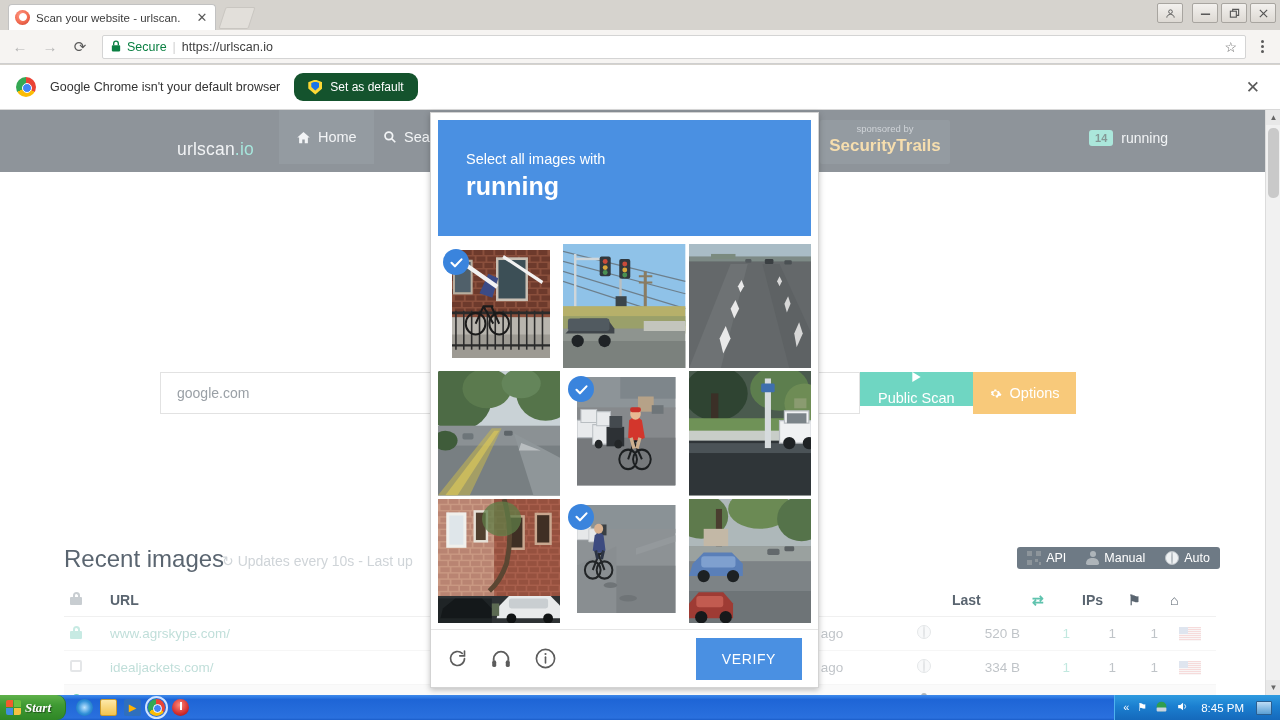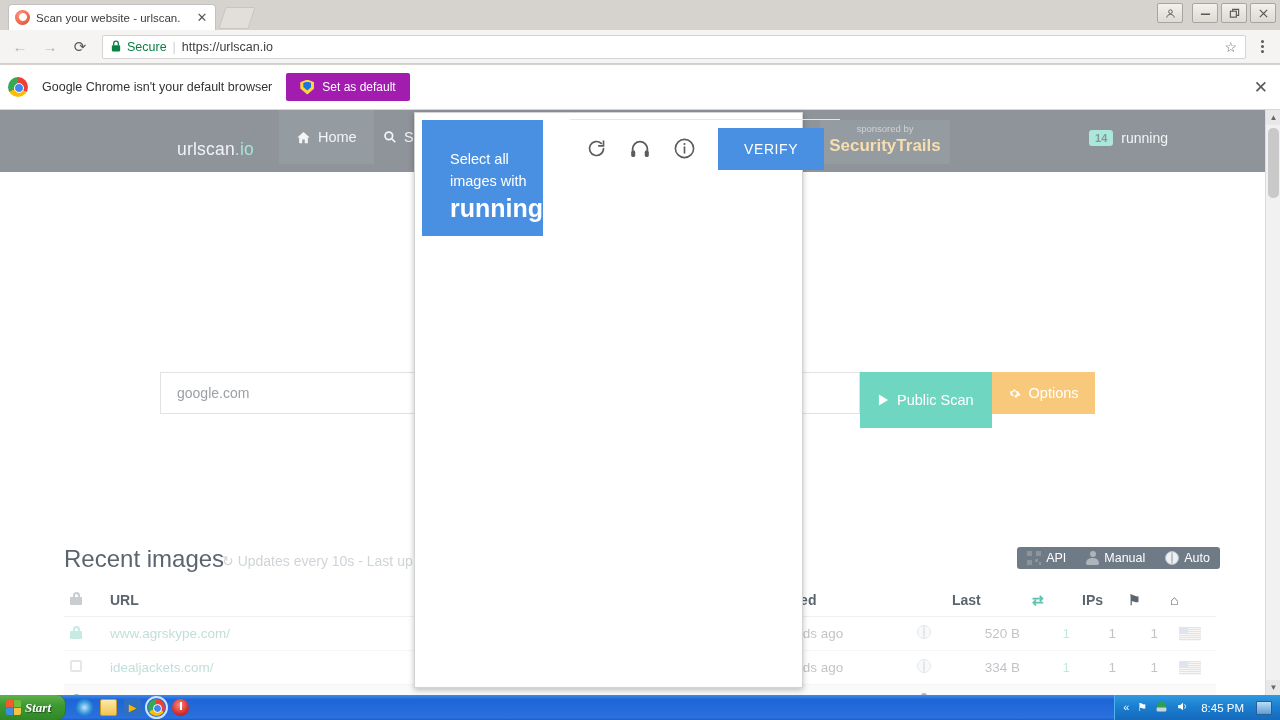--- a/index.html
+++ b/index.html
@@ -83,35 +83,35 @@
   .kebab {
     width: 20px; display: flex; flex-direction: column; align-items: center;
     gap: 2px; cursor: pointer;
   }
   .kebab i { width: 3px; height: 3px; background: #5a5a5a; border-radius: 50%; display: block; }
 
   
   .infobar {
     position: absolute; left: 0; top: 65px; width: 1280px; height: 45px;
     background: #fff; border-bottom: 1px solid #d8d8d8;
-    display: flex; align-items: center; padding: 0 8px; gap: 14px;
+    display: flex; align-items: center; padding: 0 16px; gap: 14px;
   }
   .chrome-logo {
     width: 20px; height: 20px; border-radius: 50%;
     background: conic-gradient(#ea4335 0deg 120deg, #fbbc05 120deg 240deg, #34a853 240deg 360deg);
     position: relative; flex: 0 0 20px;
   }
   .chrome-logo::after {
     content: ""; position: absolute; left: 6px; top: 6px; width: 8px; height: 8px;
     border-radius: 50%; background: #4285f4; border: 1.5px solid #fff;
   }
   .infobar-text { font-size: 12.5px; color: #333; }
   .btn-setdefault {
-    background: #a21caf; color: #fff; border: none; height: 28px;
-    padding: 0 14px; font-size: 12px; border-radius: 2px; cursor: pointer;
+    background: #14532d; color: #fff; border: none; height: 28px;
+    padding: 0 14px; font-size: 12px; border-radius: 9px; cursor: pointer;
     display: flex; align-items: center; gap: 8px;
     font-family: "Liberation Sans", sans-serif;
   }
   .shieldicon {
     width: 14px; height: 15px; background: #fdd835;
     clip-path: polygon(50% 0%, 100% 18%, 100% 60%, 50% 100%, 0% 60%, 0% 18%);
     display: inline-block; position: relative;
   }
   .shieldicon::after {
     content: ""; position: absolute; left: 3px; top: 2px; width: 8px; height: 9px;
@@ -162,23 +162,23 @@
 
   .body-area { position: relative; width: 1280px; height: 523px; background: #fff; }
 
   .search-row { position: absolute; left: 160px; top: 200px; width: 960px; display: flex; }
   .url-input {
     width: 700px; height: 42px; border: 1px solid #e2e2e2; background: #fff;
     font-size: 14px; color: #9aa0a6; padding: 0 16px;
     font-family: "Liberation Sans", sans-serif; outline: none;
   }
   .btn-scan {
-    height: 56px; padding: 0 18px; background: #6fd6c2; color: #fff;
+    height: 34px; padding: 0 18px; background: #6fd6c2; color: #fff;
     border: none; font-size: 14.5px; display: flex; align-items: center;
-    gap: 8px; cursor: pointer; font-family: "Liberation Sans", sans-serif;
+    gap: 8px; cursor: pointer; font-family: "Liberation Sans", sans-serif; flex-direction: column;
   }
   .btn-options {
     height: 42px; padding: 0 16px; background: #f8c97a; color: #fff;
     border: none; font-size: 14.5px; display: flex; align-items: center;
     gap: 8px; cursor: pointer; font-family: "Liberation Sans", sans-serif;
   }
 
   .recent-title {
     position: absolute; left: 64px; top: 373px; font-size: 24px;
     color: #5a6570; font-weight: normal;
@@ -285,24 +285,24 @@
   }
   .pg-scroll .arrow-up { top: 0; }
   .pg-scroll .arrow-dn { bottom: 0; }
   .pg-scroll .thumb {
     position: absolute; left: 2px; top: 18px; width: 11px; height: 70px;
     background: #c9c9c9; border-radius: 5px; cursor: pointer;
   }
 
   
   .captcha {
-    position: absolute; left: 414px; top: 112px; width: 389px; height: 576px;
+    position: absolute; left: 430px; top: 112px; width: 389px; height: 576px;
     background: #fff; border: 1px solid #d3d3d3; z-index: 30;
     box-shadow: 0 2px 6px rgba(0,0,0,.25);
-    display: flex; flex-direction: row;
+    display: flex; flex-direction: column;
   }
   .cap-head {
     margin: 7px 7px 0 7px; height: 116px; background: #4a90e2; color: #fff;
     padding: 28px 0 0 28px;
   }
   .cap-head .l1 { font-size: 14.5px; line-height: 22px; }
   .cap-head .l2 { font-size: 25px; font-weight: bold; line-height: 32px; }
   .cap-grid {
     margin: 8px 7px 0 7px; flex: 1 1 auto;
     display: grid; grid-template-columns: repeat(3, 1fr);

